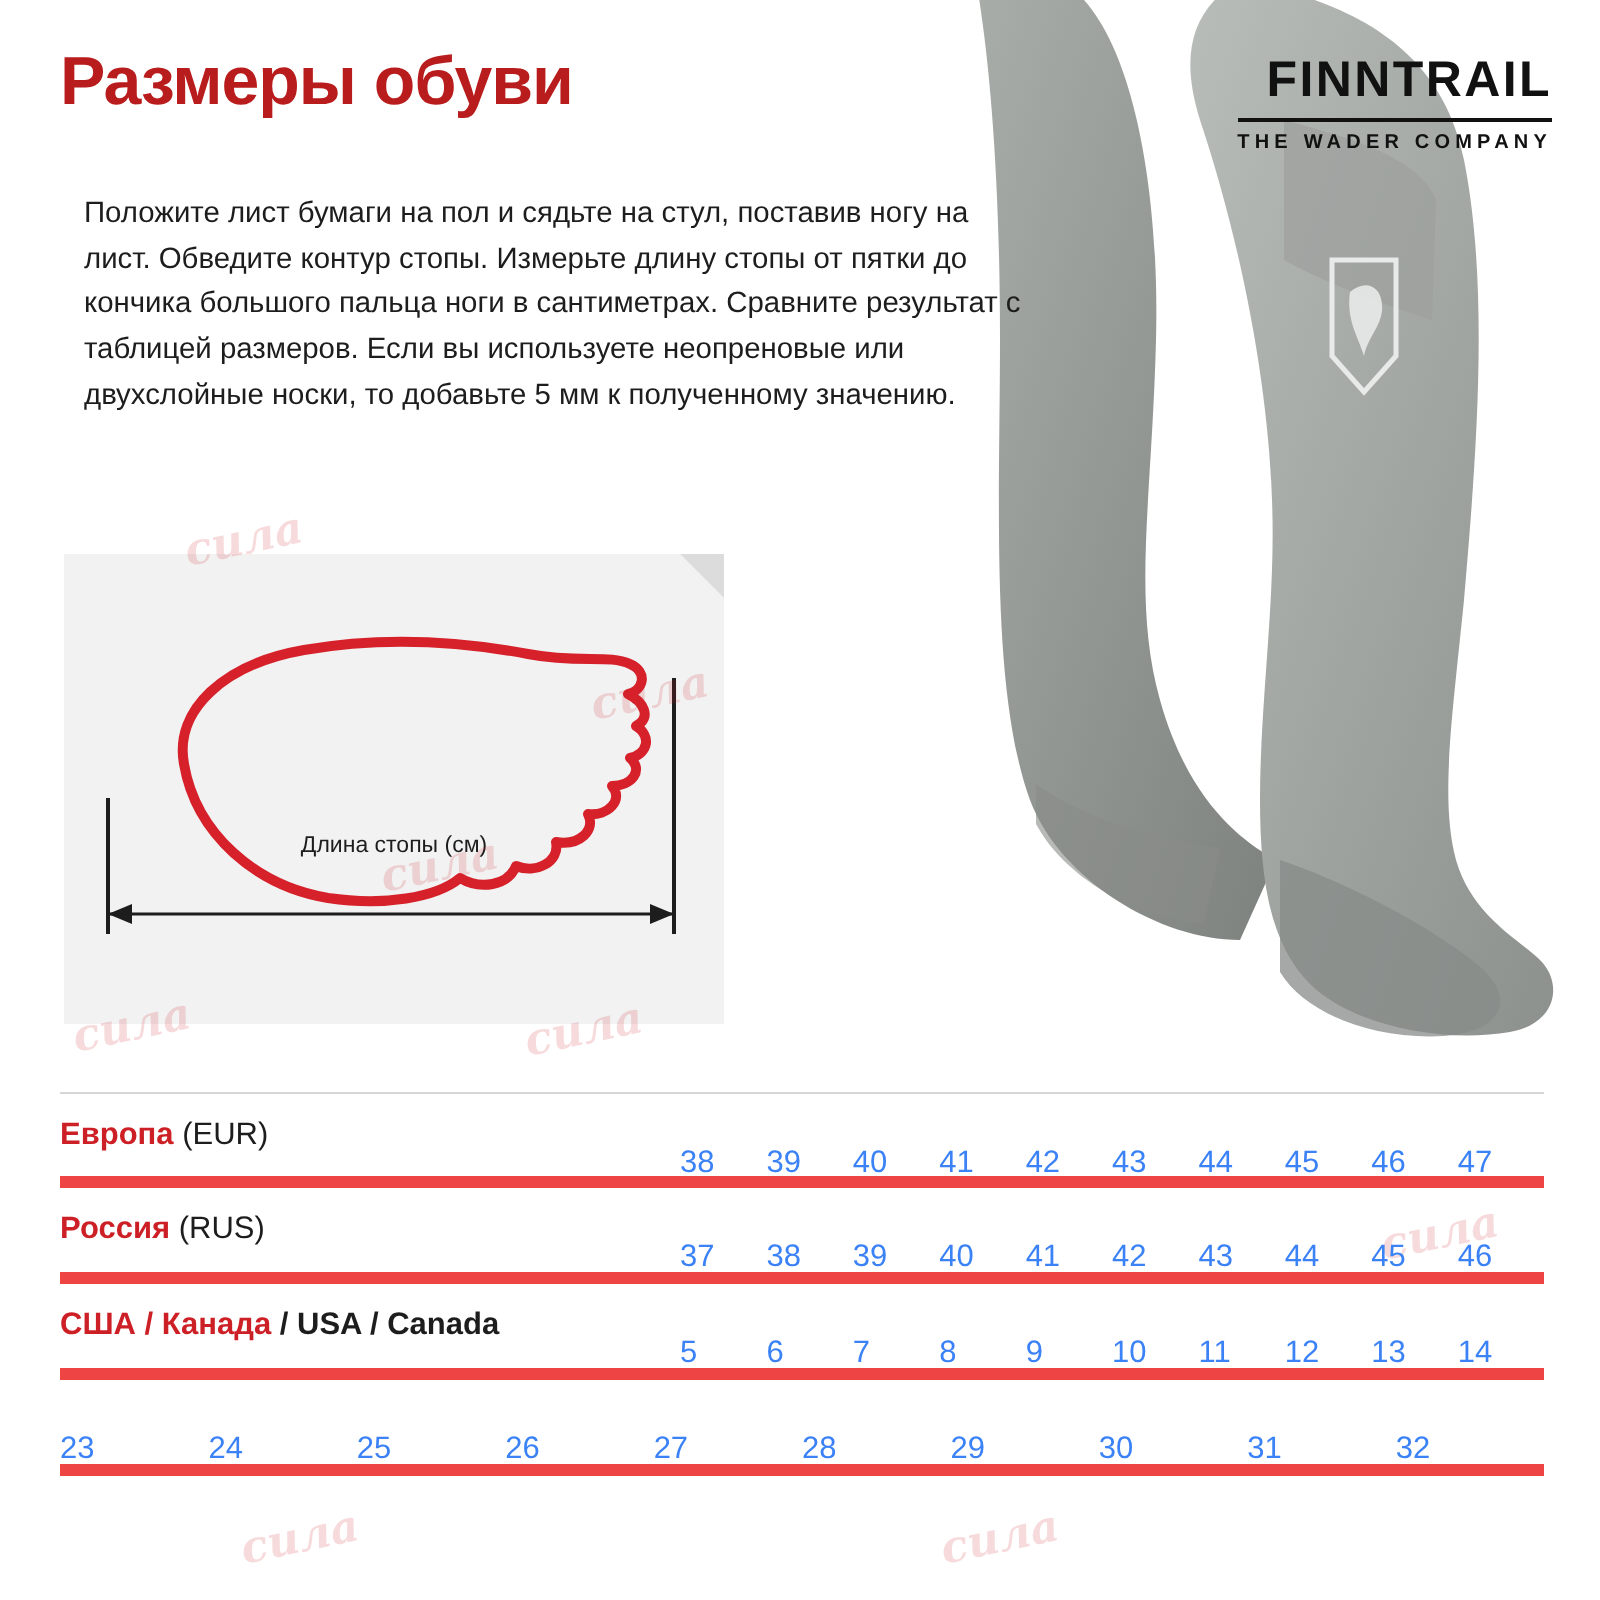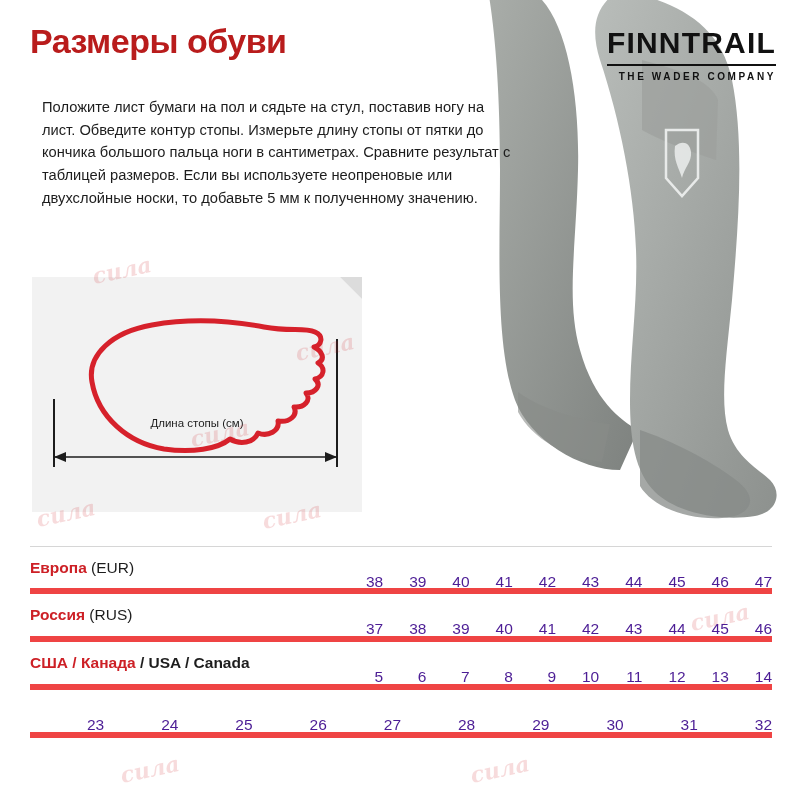--- a/index.html
+++ b/index.html
@@ -35,21 +35,21 @@
     color: #b91c1c;
     letter-spacing: -0.5px;
     text-align: center;
   }
   .brand {
     position: absolute;
     right: 24px; top: 26px;
     text-align: right;
   }
   .brand-name {
-    font-size: 30px;
+    font-size: 25px;
     font-weight: bold;
     color: #111;
     letter-spacing: 1.2px;
   }
   .brand-rule {
     height: 2px;
     background: #111;
     margin: 4px 0 5px 0;
   }
   .brand-sub {
@@ -134,23 +134,23 @@
   }
   .rowlabel b { color: #cd2026; font-weight: bold; }
   .rowlabel .blk { color: #1d1d1d; font-weight: bold; }
   .rowlabel .unit { font-weight: normal; color: #1d1d1d; }
   .cells {
     flex: 1;
     display: flex;
   }
   .cell {
     flex: 1;
-    text-align: right;
+    text-align: left;
     font-size: 15.5px;
-    color: #4c1d95;
+    color: #3b82f6;
     margin-top: 28px;
   }
 </style>
 </head>
 <body>
 
 <div id="page">
 
   <div class="photo">
     <svg width="330" height="560" viewBox="0 0 330 560">

